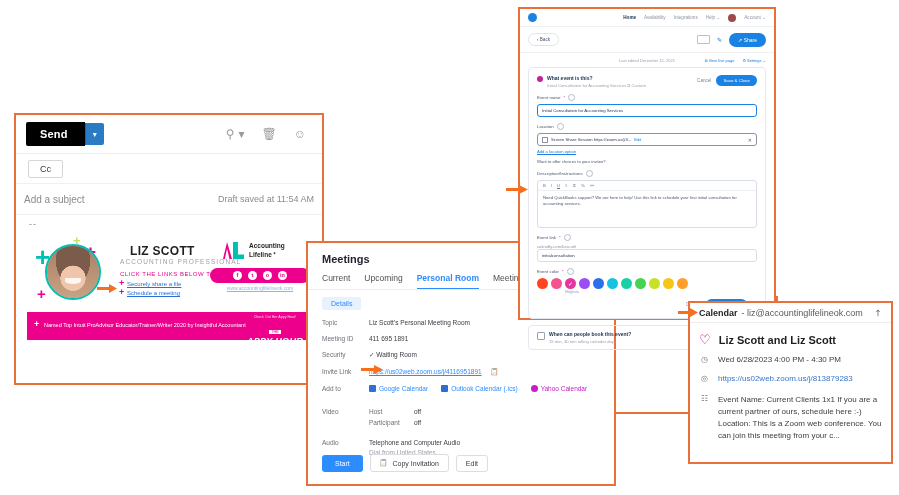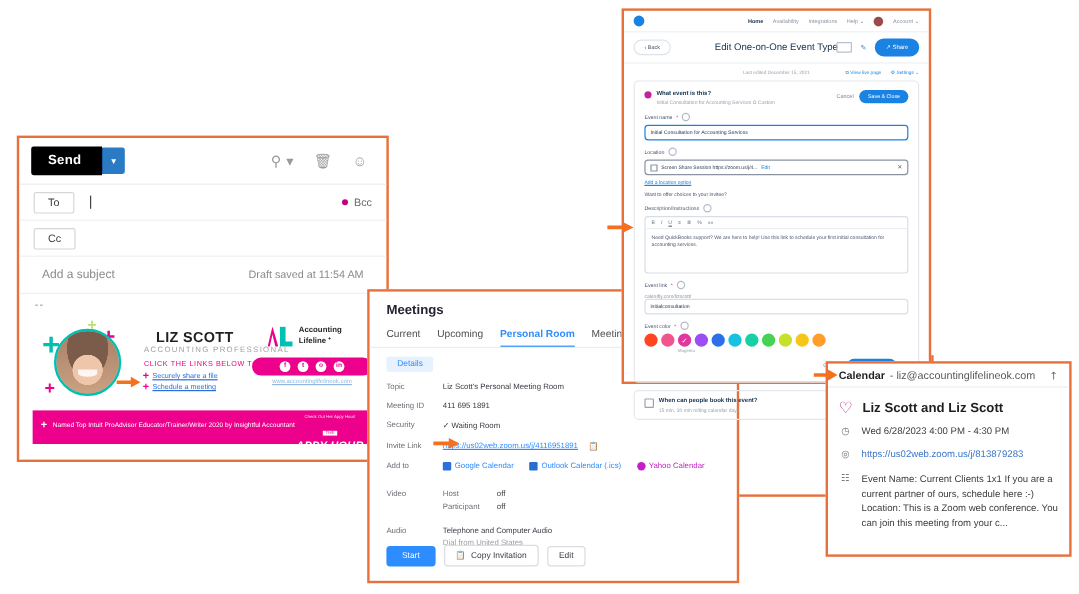--- a/index.html
+++ b/index.html
@@ -20,21 +20,21 @@
   .send-caret{background:#2a7ac4;color:#fff;font-size:8px;padding:7px 7px 6px;border-radius:0 2px 2px 0;border-left:1px solid #1b5fa5;}
   .mail-tool-icons{margin-left:auto;display:flex;align-items:center;gap:17px;padding-right:6px;color:#9a9a9a;}
   .mail-tool-icons span{font-size:12px;line-height:1;}
   .caret-sm{font-size:7px;color:#9a9a9a;margin-left:-13px;}
   .mail-row{height:29px;display:flex;align-items:center;padding:0 12px;border-bottom:1px solid #f0f0f0;position:relative;}
   .fld-chip{border:1px solid #d6d6d6;border-radius:2px;padding:3px 11px;font-size:9px;color:#3a3a3a;background:#fff;}
   .caret-bar{width:1px;height:11px;background:#444;margin-left:13px;}
   .bcc-wrap{margin-left:auto;display:flex;align-items:center;gap:5px;}
   .bcc-dot{width:5px;height:5px;border-radius:50%;background:#c2007b;}
   .bcc-txt{font-size:9px;color:#6a6a6a;}
-  .subject-row{height:30px;display:flex;align-items:center;padding:0 19px;border-bottom:1px solid #f0f0f0;}
+  .subject-row{height:30px;display:flex;align-items:center;padding:0 8px;border-bottom:1px solid #f0f0f0;}
   .subject-ph{font-size:10px;color:#8b8b8b;}
   .draft-txt{margin-left:auto;font-size:9px;color:#8b8b8b;}
   .mail-body{position:relative;height:calc(100% - 130px);}
   .dash-mark{position:absolute;left:13px;top:4px;font-size:9px;color:#888;letter-spacing:1px;}
 
   
   .sig{position:absolute;left:11px;top:13px;width:286px;height:112px;background:#fff;overflow:hidden;}
   .sig-main{position:relative;height:80px;}
   .plus{position:absolute;color:#ec008c;font-weight:bold;line-height:1;font-family:"Liberation Sans",sans-serif;}
   .p1{left:8px;top:16px;font-size:26px;color:#00bfb3;}
@@ -179,28 +179,20 @@
     <div class="send-btn">Send</div>
     <div class="send-caret">▾</div>
     <div class="mail-tool-icons">
       <span>⚲</span>
       <span class="caret-sm">▾</span>
       <span>🗑</span>
       <span>☺</span>
     </div>
   </div>
 
-  <div class="mail-row">
-    <div class="fld-chip">To</div>
-    <div class="caret-bar"></div>
-    <div class="bcc-wrap">
-      <div class="bcc-dot"></div>
-      <div class="bcc-txt">Bcc</div>
-    </div>
-  </div>
 
   <div class="mail-row">
     <div class="fld-chip">Cc</div>
   </div>
 
   <div class="subject-row">
     <div class="subject-ph">Add a subject</div>
     <div class="draft-txt">Draft saved at 11:54 AM</div>
   </div>
 
@@ -358,21 +350,20 @@
       <span>Availability</span>
       <span>Integrations</span>
       <span>Help ⌄</span>
       <span class="cy-avatar"></span>
       <span>Account ⌄</span>
     </div>
   </div>
 
   <div class="cy-head">
     <div class="cy-back">‹ Back</div>
-    <div class="cy-title">Edit One-on-One Event Type</div>
     <div class="cy-head-right">
       <div class="cy-kbd"></div>
       <div style="font-size:6px;color:#1a82e2;">✎</div>
       <div class="cy-share">↗ Share</div>
     </div>
   </div>
 
   <div class="cy-meta" style="position:relative;">
     <div class="cy-meta-c">Last edited December 15, 2021</div>
     <div class="cy-meta-r">

